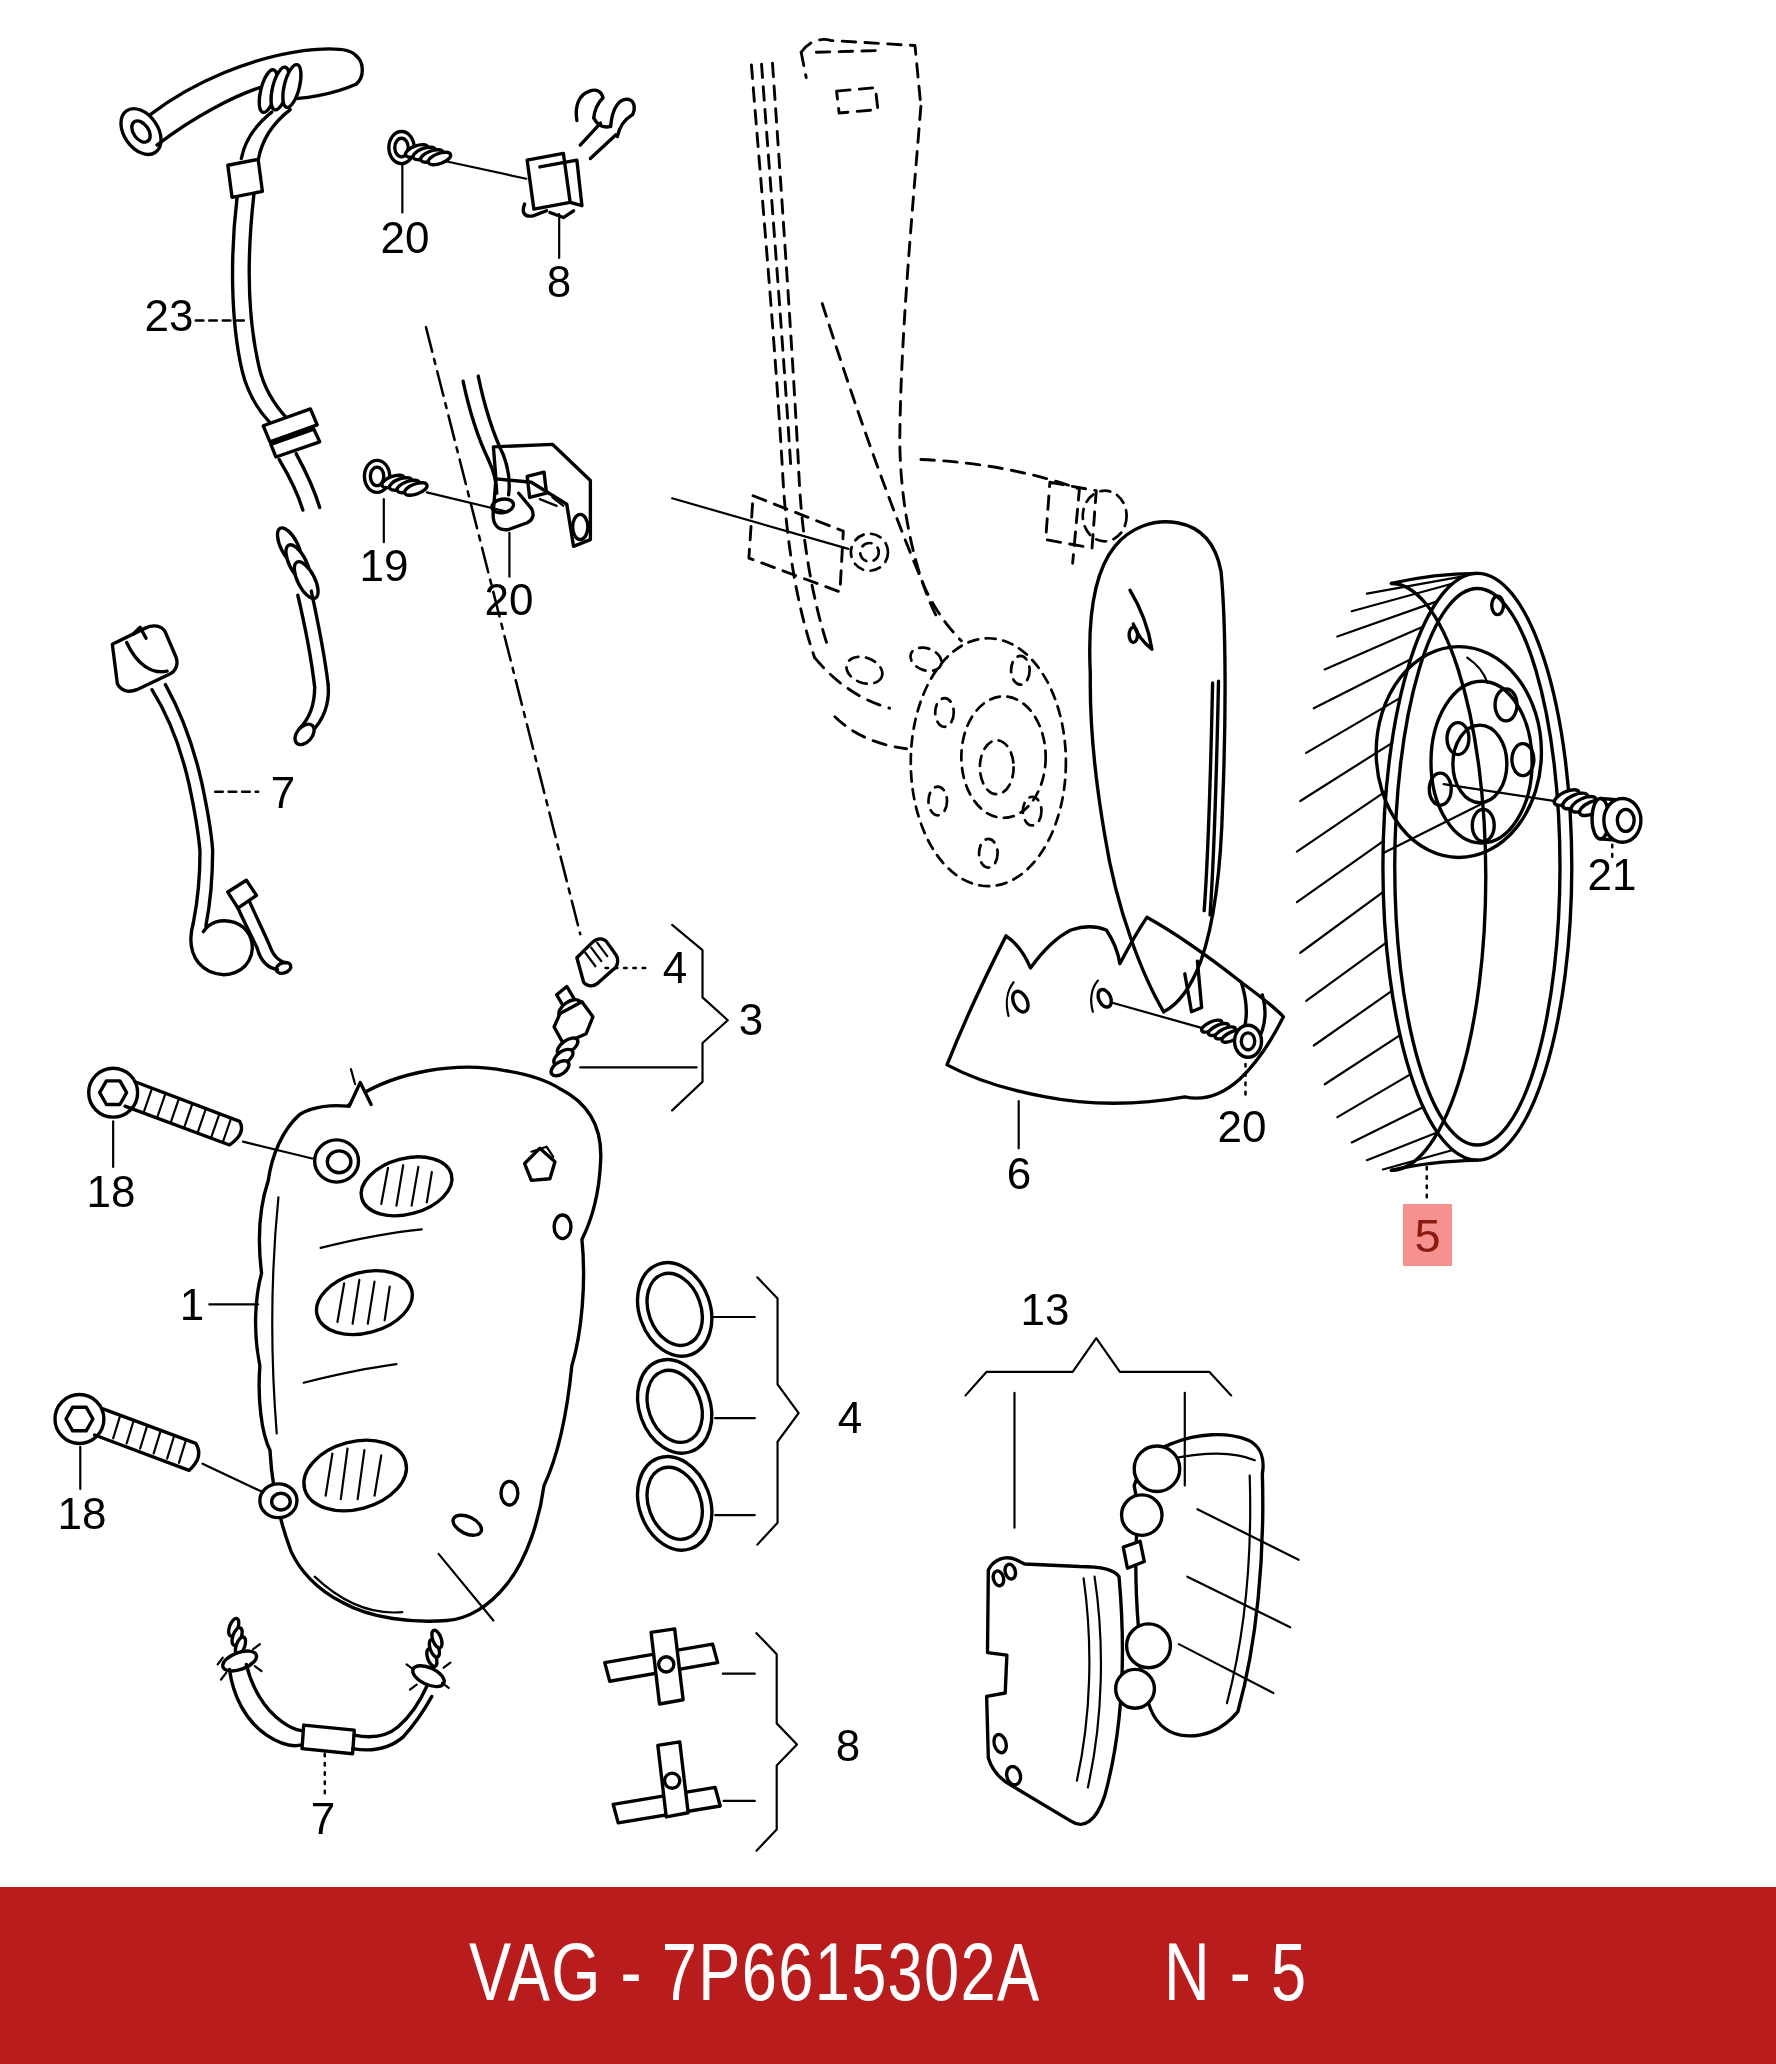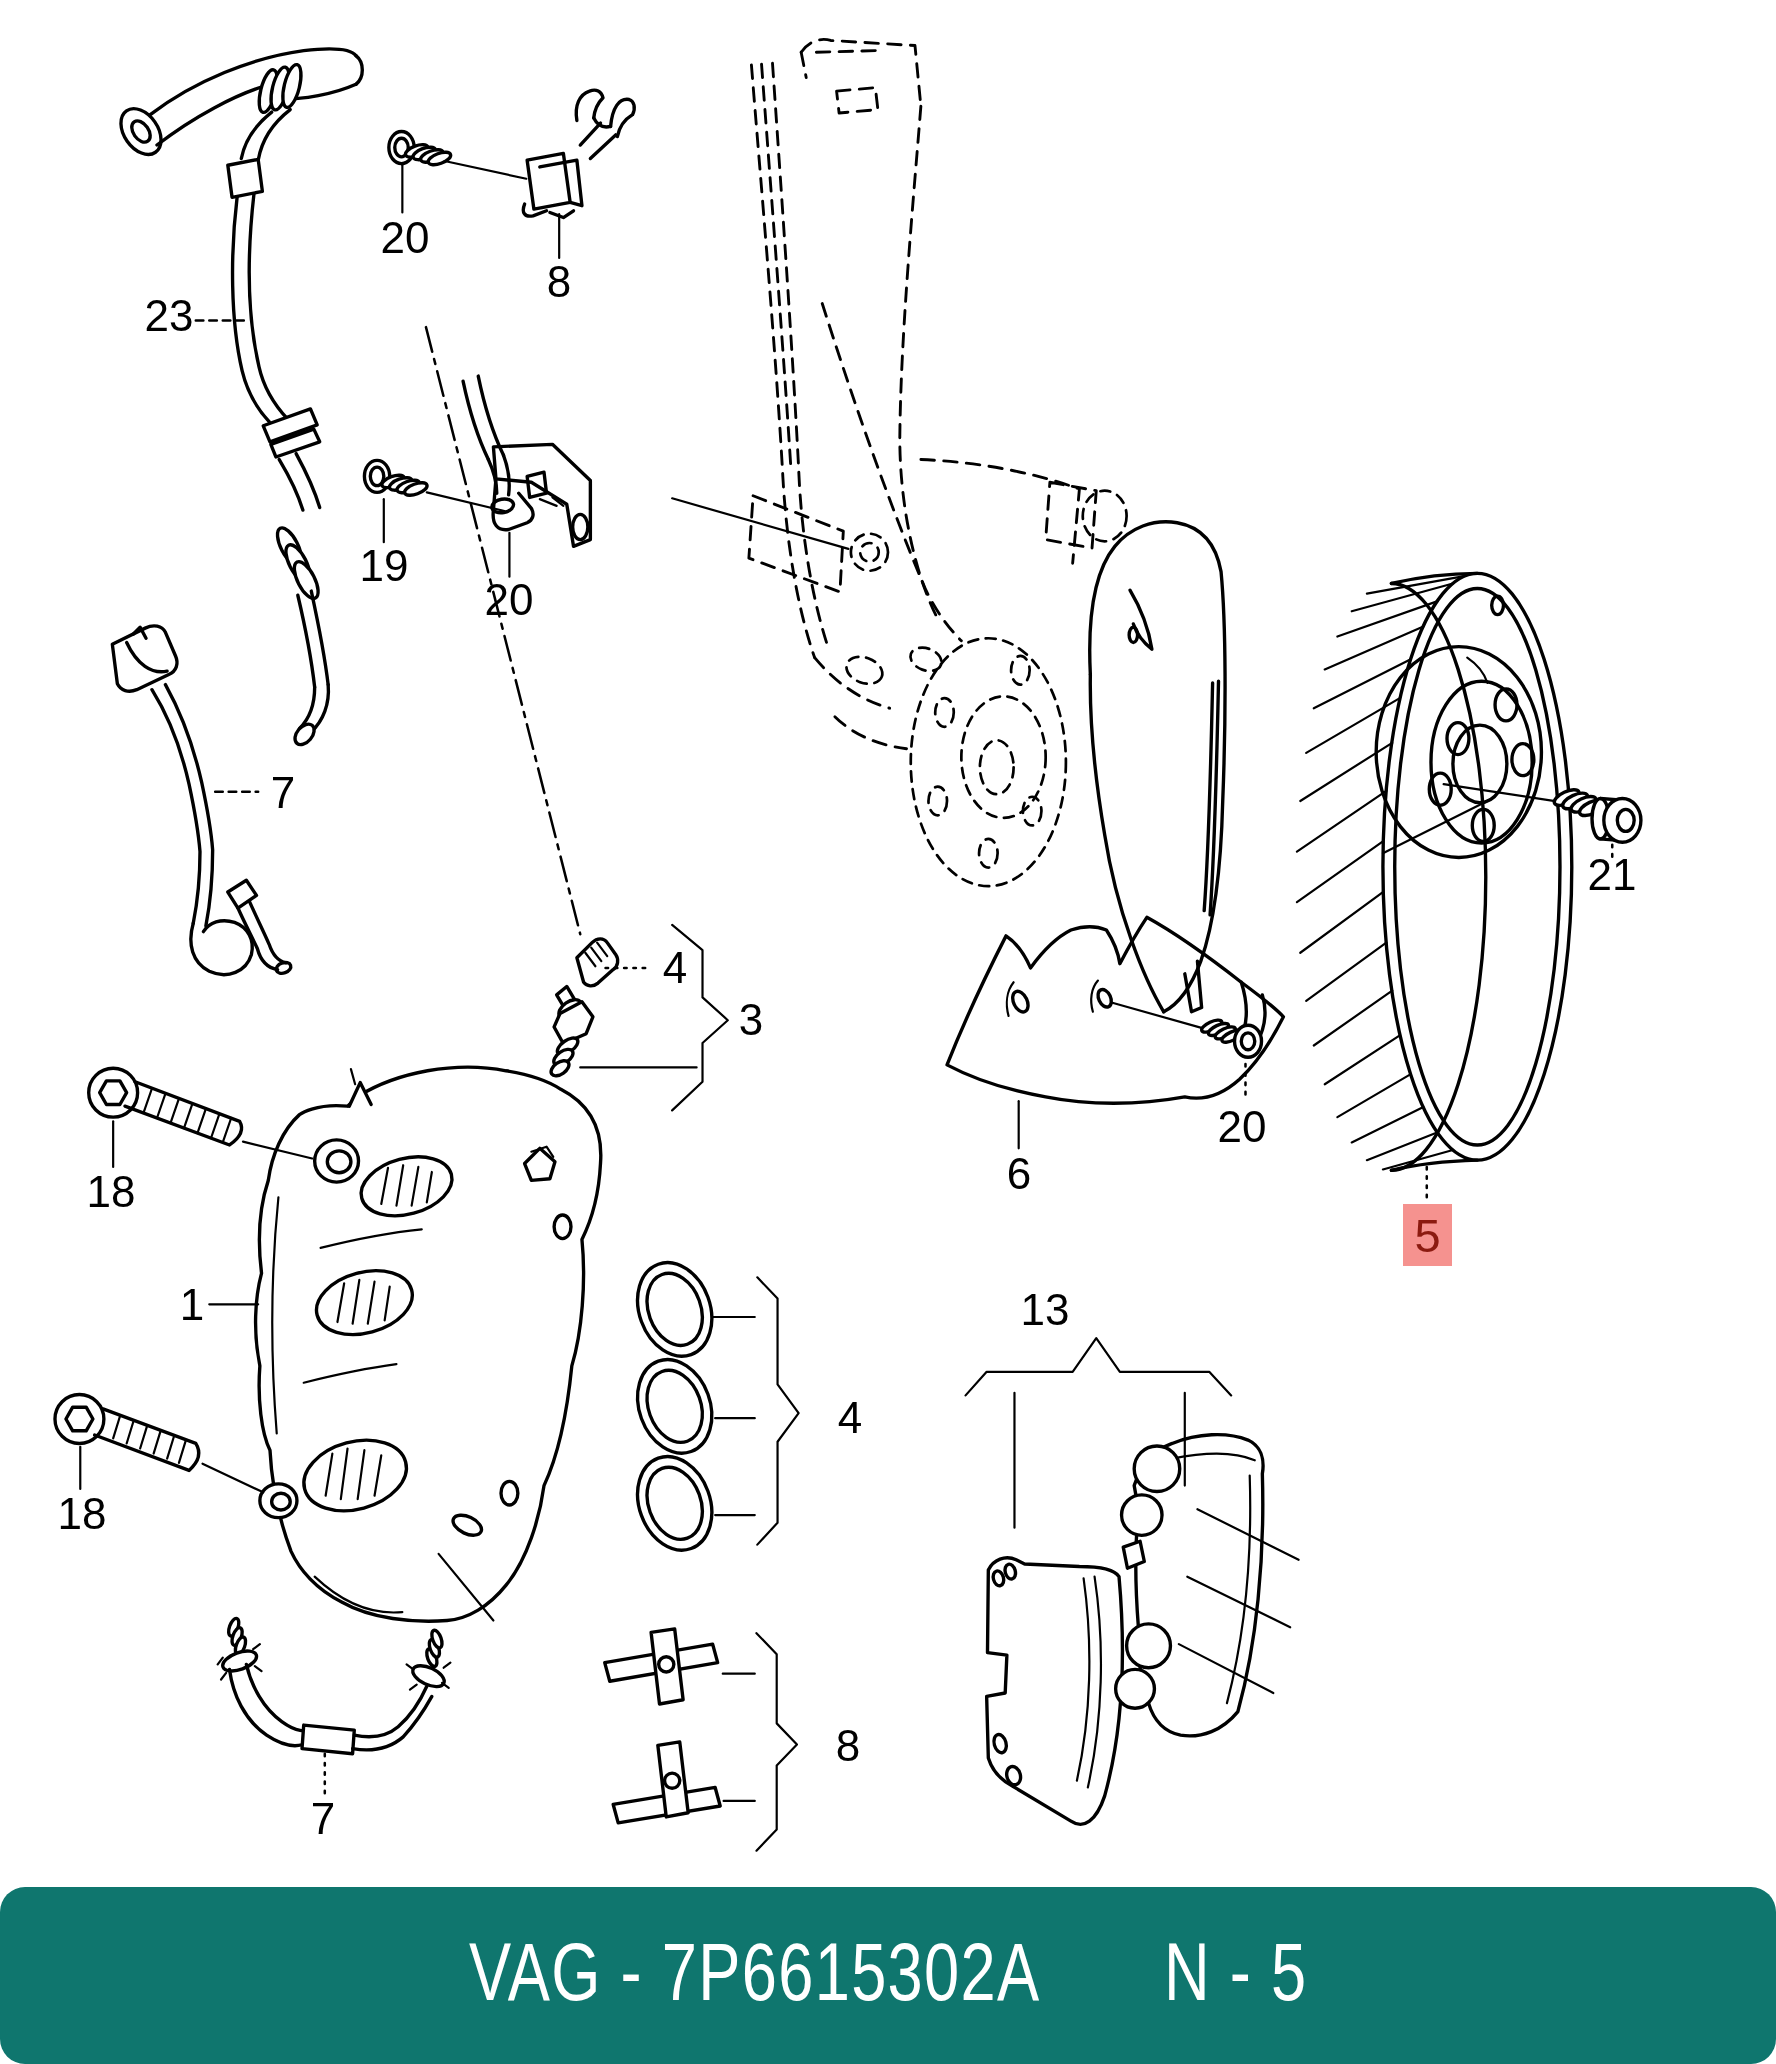--- a/index.html
+++ b/index.html
@@ -380,19 +380,19 @@
 <div class="callout" style="left:1045px;top:1310px">13</div>
 <div class="callout" style="left:323px;top:1819px">7</div>
 <div class="callout" style="left:1019px;top:1174px">6</div>
 <div class="callout" style="left:1242px;top:1127px">20</div>
 <div class="callout" style="left:1612px;top:875px">21</div>
 
 <div class="hl-box" style="background: rgb(245, 146, 143);">
   <span class="hl-digit" style="color: rgb(139, 26, 16);">5</span>
 </div>
 
-<div class="footer" style="background: #0f766e; border-radius: 25px;">
+<div class="footer" style="background: #b91c1c;">
   <span class="f-left" style="color: rgb(255, 255, 255);">VAG - 7P6615302A</span>
   <span class="f-right" style="color: rgb(255, 255, 255);">N - 5</span>
 </div>
 
 </div>
 
 
 </body></html>

